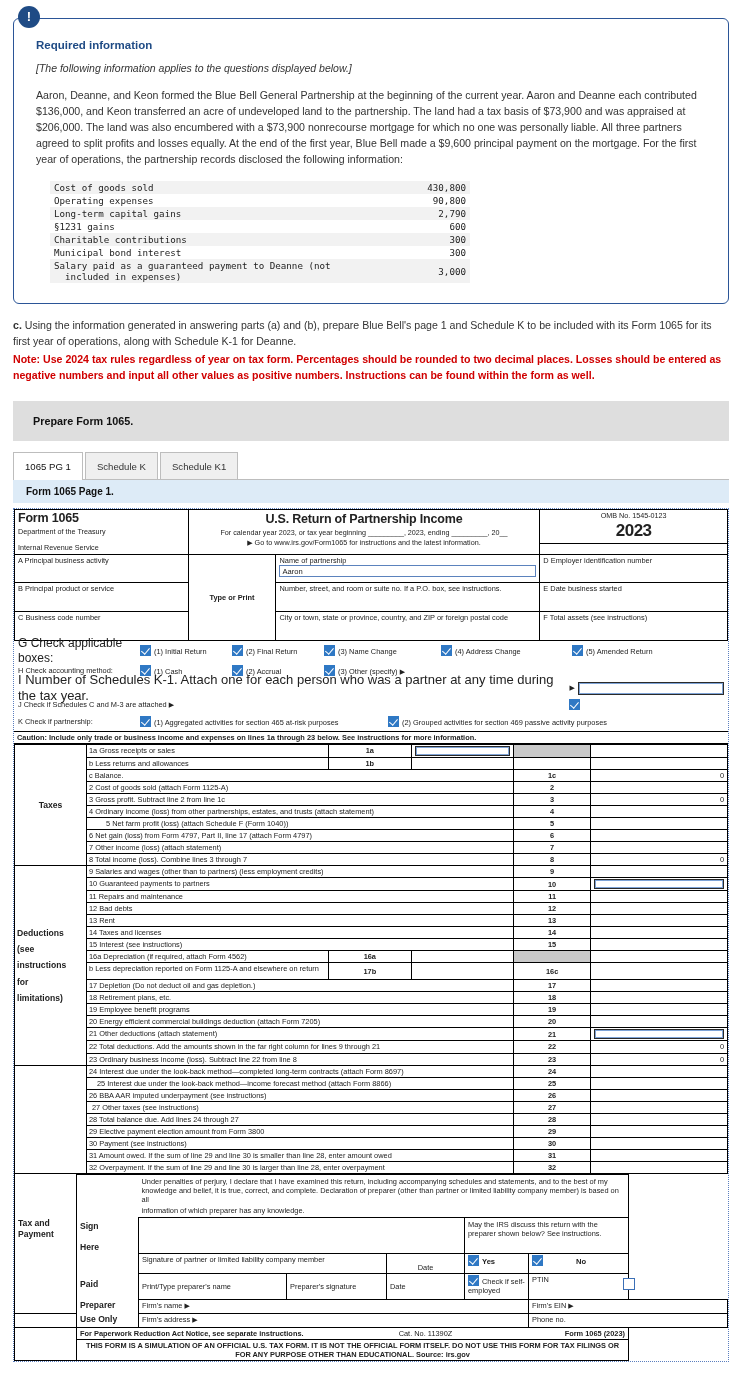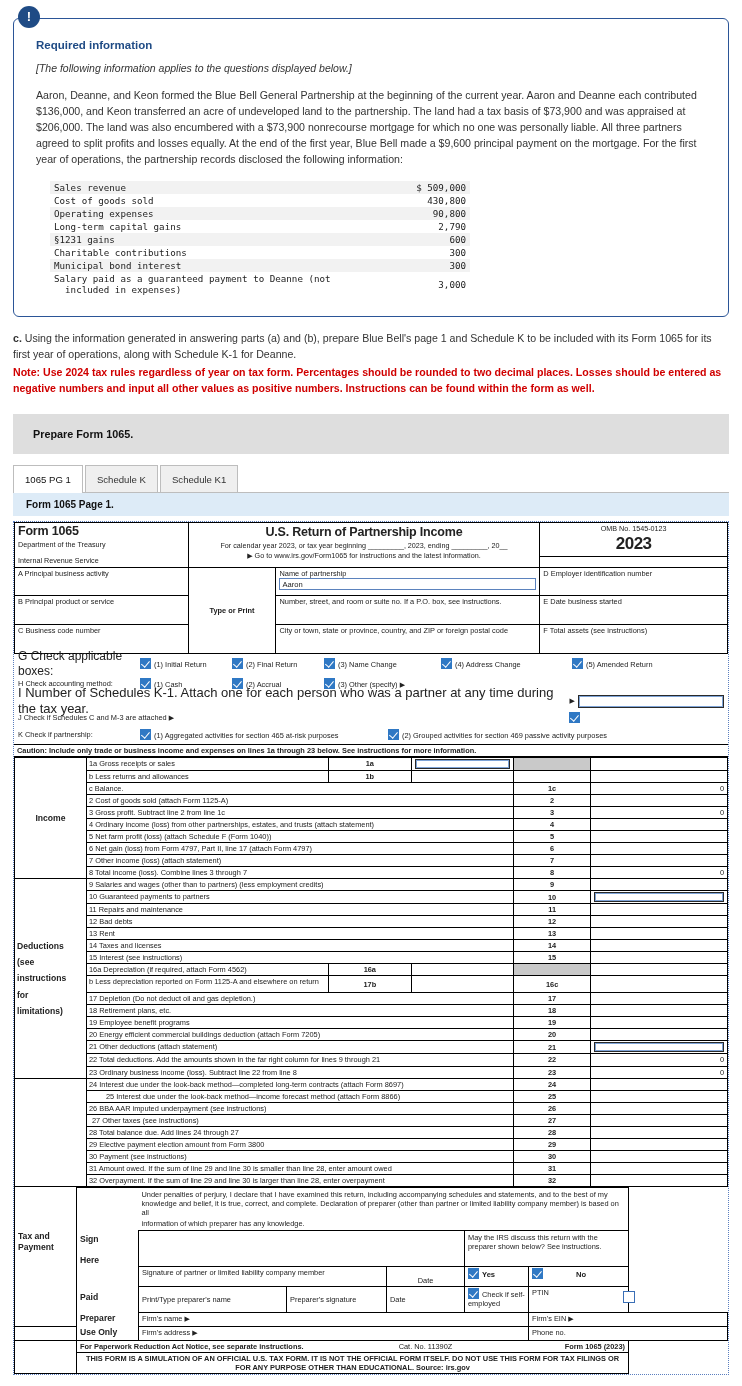--- a/index.html
+++ b/index.html
@@ -194,24 +194,20 @@
 <body>
 
 <div class="req-wrap">
   <div class="bang-icon">!</div>
   <div class="req-box">
     <div class="req-title">Required information</div>
     <div class="req-sub">[The following information applies to the questions displayed below.]</div>
     <div class="req-para">Aaron, Deanne, and Keon formed the Blue Bell General Partnership at the beginning of the current year. Aaron and Deanne each contributed $136,000, and Keon transferred an acre of undeveloped land to the partnership. The land had a tax basis of $73,900 and was appraised at $206,000. The land was also encumbered with a $73,900 nonrecourse mortgage for which no one was personally liable. All three partners agreed to split profits and losses equally. At the end of the first year, Blue Bell made a $9,600 principal payment on the mortgage. For the first year of operations, the partnership records disclosed the following information:</div>
     <table class="fin">
       <tbody>
-          <tr>
-            <td style="white-space: pre;">Sales revenue</td>
-            <td class="num">$ 509,000</td>
-          </tr>
           <tr>
             <td style="white-space: pre;">Cost of goods sold</td>
             <td class="num">430,800</td>
           </tr>
           <tr>
             <td style="white-space: pre;">Operating expenses</td>
             <td class="num">90,800</td>
           </tr>
           <tr>
             <td style="white-space: pre;">Long-term capital gains</td>
@@ -416,21 +412,21 @@
     <colgroup>
       <col style="width:62px">
         <col style="width:208px">
         <col style="width:72px">
       <col style="width:88px">
         <col style="width:66px">
         <col style="width:118px">
     </colgroup>
     <tbody>
         <tr>
-          <td class="ctr" style="vertical-align:middle" rowspan="10"><span class="secname">Income</span></td>
+          <td class="ctr" style="vertical-align:middle" rowspan="10"><span class="secname">Taxes</span></td>
           <td style="height:12px;padding-left:2px" colspan="1">1a Gross receipts or sales</td>
           <td class="linenum" style="vertical-align:middle">1a</td>
           <td>
             <span class="inp inp-strong" style="height:10px;display:block"></span>
           </td>
           <td class="shaded"></td>
           <td></td>
         </tr>
         <tr>
           <td style="height:12px;padding-left:2px" colspan="1">b  Less returns and allowances</td>
@@ -453,21 +449,21 @@
           <td style="height:12px;padding-left:2px" colspan="3">3  Gross profit.  Subtract line 2 from line 1c</td>
           <td class="linenum" style="vertical-align:middle">3</td>
           <td class="rt">0</td>
         </tr>
         <tr>
           <td style="height:12px;padding-left:2px" colspan="3">4  Ordinary income (loss) from other partnerships, estates, and trusts (attach statement)</td>
           <td class="linenum" style="vertical-align:middle">4</td>
           <td class="rt"></td>
         </tr>
         <tr>
-          <td style="height:12px;padding-left:2px" colspan="3">5  Net farm profit (loss) (attach Schedule F (Form 1040))</td>
+          <td style="height:12px;padding-left:19px" colspan="3">5  Net farm profit (loss) (attach Schedule F (Form 1040))</td>
           <td class="linenum" style="vertical-align:middle">5</td>
           <td class="rt"></td>
         </tr>
         <tr>
           <td style="height:12px;padding-left:2px" colspan="3">6  Net gain (loss) from Form 4797, Part II, line 17 (attach Form 4797)</td>
           <td class="linenum" style="vertical-align:middle">6</td>
           <td class="rt"></td>
         </tr>
         <tr>
           <td style="height:12px;padding-left:2px" colspan="3">7  Other income (loss) (attach statement)</td>
@@ -570,21 +566,21 @@
           <td class="linenum" style="vertical-align:middle">23</td>
           <td class="rt">0</td>
         </tr>
         <tr>
           <td rowspan="9"></td>
           <td style="height:12px;padding-left:2px" colspan="3">24 Interest due under the look-back method—completed long-term contracts (attach Form 8697)</td>
           <td class="linenum" style="vertical-align:middle">24</td>
           <td class="rt"></td>
         </tr>
         <tr>
-          <td style="height:12px;padding-left:19px" colspan="3">25 Interest due under the look-back method—income forecast method (attach Form 8866)</td>
+          <td style="height:12px;padding-left:10px" colspan="3">25 Interest due under the look-back method—income forecast method (attach Form 8866)</td>
           <td class="linenum" style="vertical-align:middle">25</td>
           <td class="rt"></td>
         </tr>
         <tr>
           <td style="height:12px;padding-left:2px" colspan="3">26 BBA AAR imputed underpayment (see instructions)</td>
           <td class="linenum" style="vertical-align:middle">26</td>
           <td class="rt"></td>
         </tr>
         <tr>
           <td style="height:12px;padding-left:5px" colspan="3">27 Other taxes (see instructions)</td>

